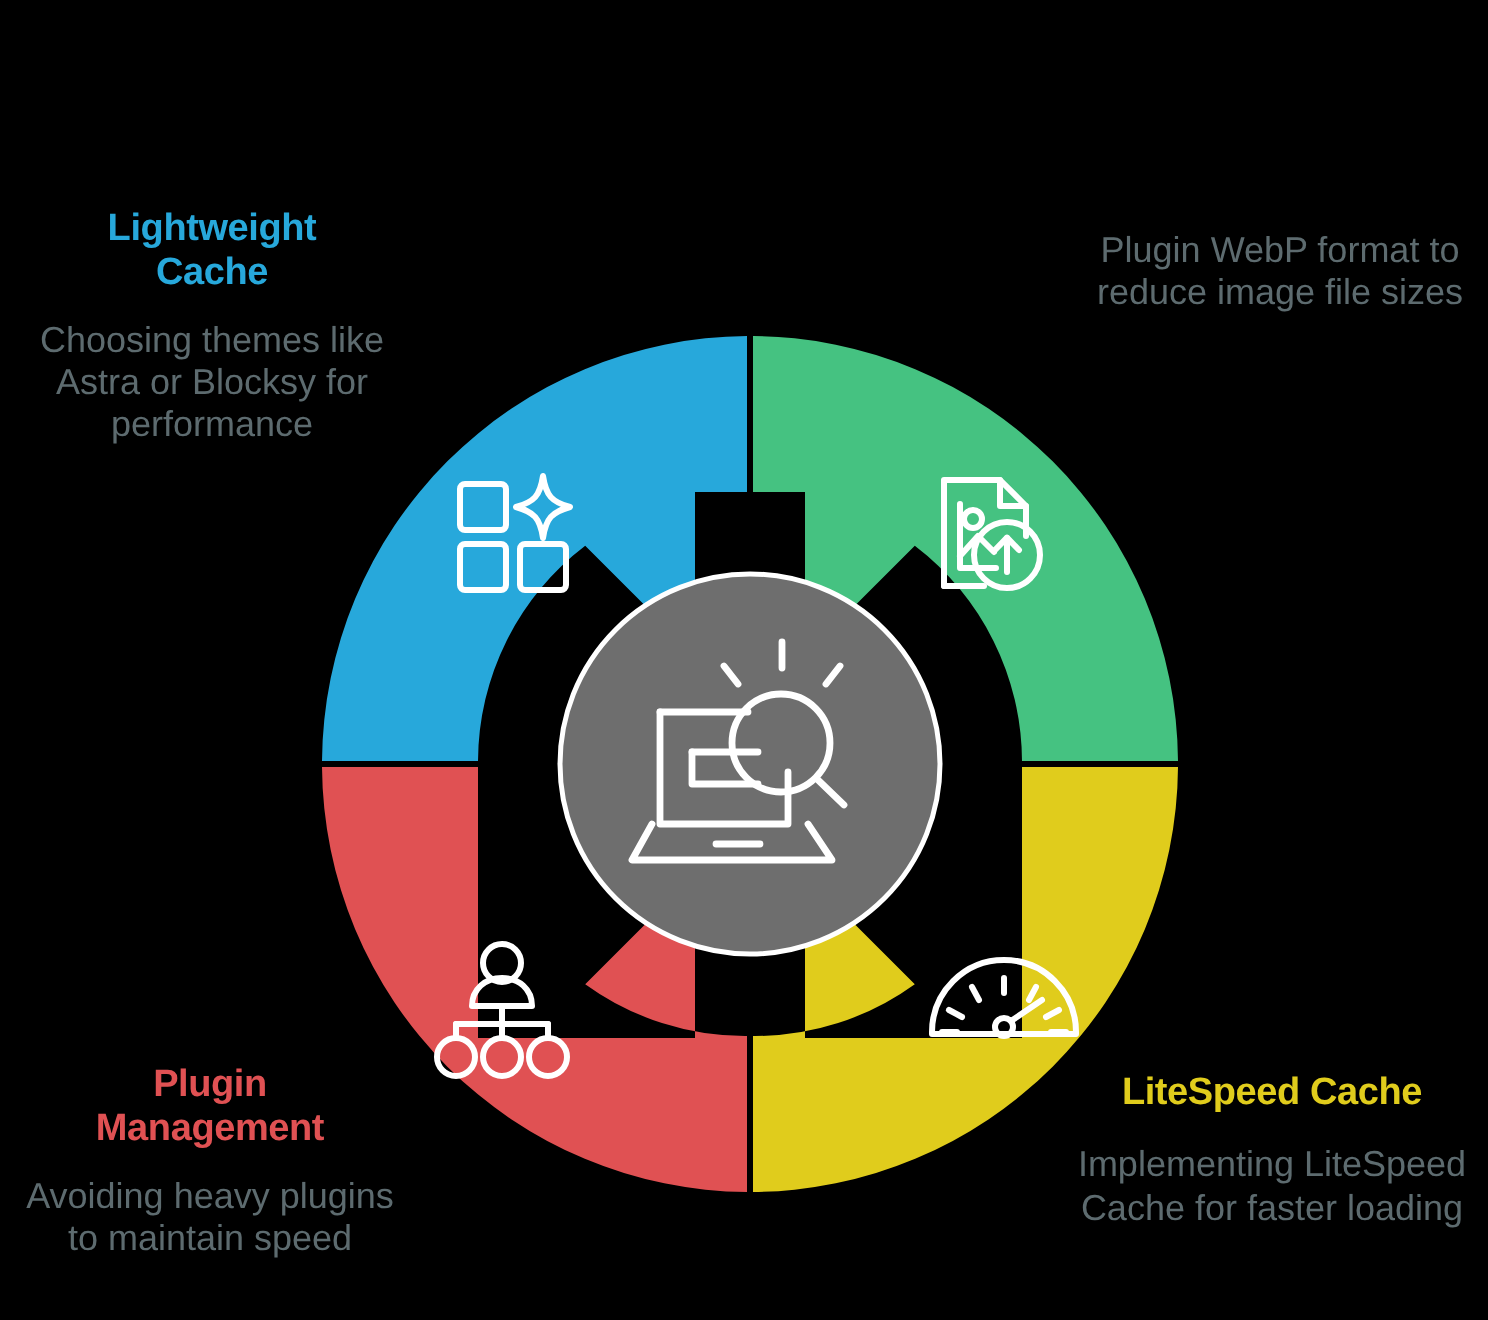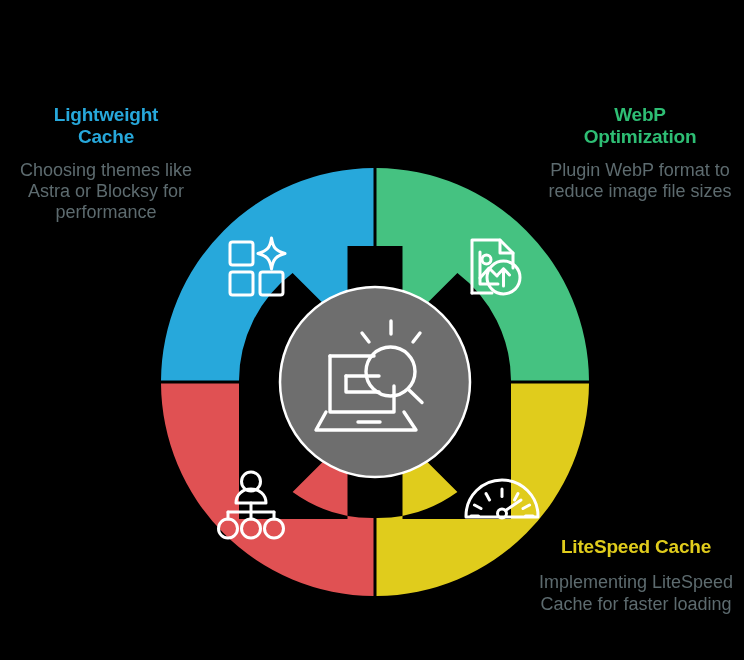--- a/index.html
+++ b/index.html
@@ -151,27 +151,30 @@
 
   <div class="label" id="lbl-tl">
     <div class="ttl" style="color:#27A8DB">
       <span>Lightweight</span><br>
       <span>Cache</span>
     </div>
     <div class="desc">Choosing themes like Astra or Blocksy for performance</div>
   </div>
 
   <div class="label" id="lbl-tr">
-    <div class="ttl" style="color:#2EBE74">
-      <span>WebP</span><br>
-      <span>Optimization</span>
-    </div>
     <div class="desc">Plugin WebP format to reduce image file sizes</div>
   </div>
 
+  <div class="label" id="lbl-bl">
+    <div class="ttl" style="color:#E05153">
+      <span>Plugin</span><br>
+      <span>Management</span>
+    </div>
+    <div class="desc">Avoiding heavy plugins to maintain speed</div>
+  </div>
 
   <div class="label" id="lbl-br">
     <div class="ttl" style="color:#E0CC1C">
       <span>LiteSpeed Cache</span>
     </div>
     <div class="desc" style="margin-top:14px">Implementing LiteSpeed Cache for faster loading</div>
   </div>
 
 </div>
 

